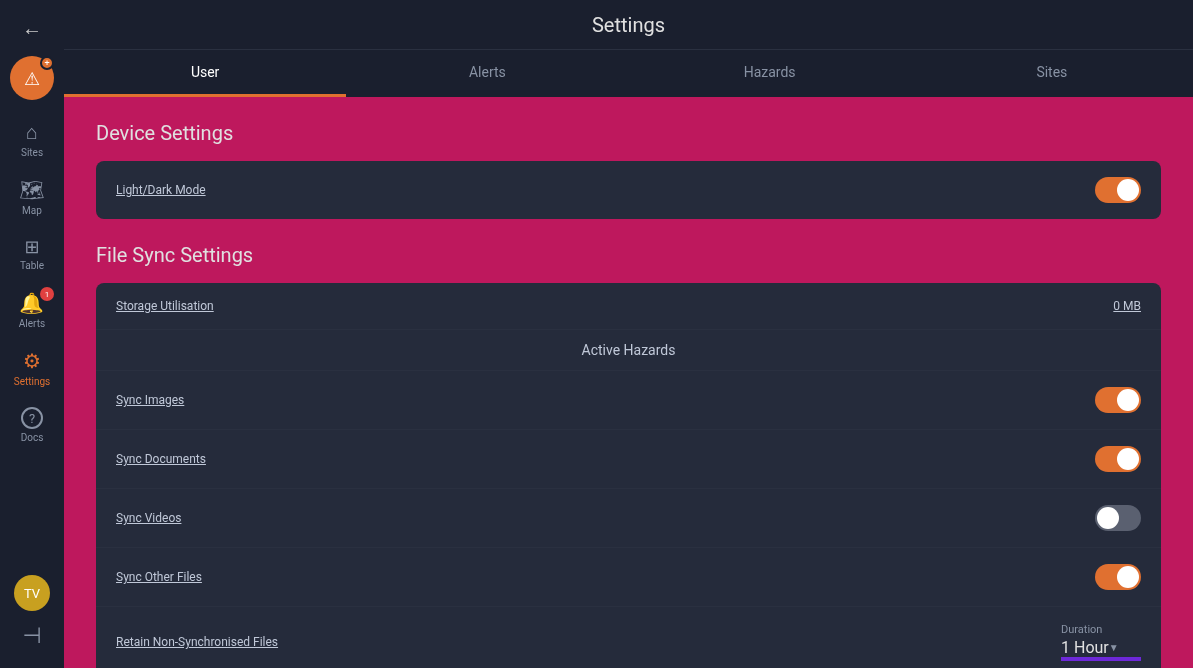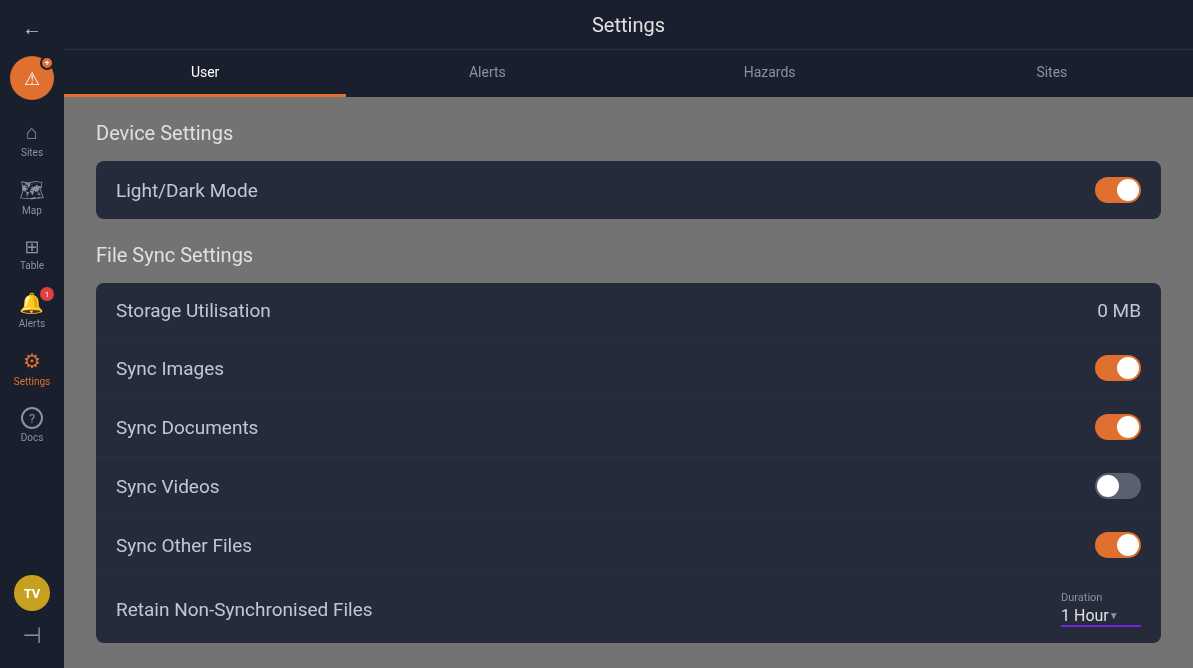--- a/index.html
+++ b/index.html
@@ -128,21 +128,21 @@
 
     .avatar {
       width: 36px;
       height: 36px;
       background: #c8a020;
       border-radius: 50%;
       display: flex;
       align-items: center;
       justify-content: center;
       font-size: 13px;
-      font-weight: bold;
+      font-weight: normal;
       color: white;
       cursor: pointer;
     }
 
     .logout-btn {
       width: 100%;
       display: flex;
       align-items: center;
       justify-content: center;
       padding: 8px 4px;
@@ -197,21 +197,21 @@
     .tab.active {
       color: #ffffff;
       border-bottom: 3px solid #e07030;
     }
 
     
     .content {
       flex: 1;
       overflow-y: auto;
       padding: 24px 32px;
-      background: #737373;
+      background: #be185d;
     }
 
     .section-title {
       font-size: 20px;
       font-weight: 400;
       color: #e0e0e0;
       margin-bottom: 16px;
     }
 
     
@@ -228,22 +228,23 @@
       justify-content: space-between;
       padding: 16px 20px;
       border-bottom: 1px solid #2a3040;
     }
 
     .settings-row:last-child {
       border-bottom: none;
     }
 
     .settings-row-label {
-      font-size: 19px;
+      font-size: 12px;
       color: #c0c8d8;
+      text-decoration: underline;
     }
 
     .section-header {
       background: #252b3b;
       padding: 12px 20px;
       text-align: center;
       font-size: 14px;
       color: #c0c8d8;
       border-bottom: 1px solid #2a3040;
     }
@@ -289,21 +290,21 @@
       left: 22px;
     }
 
     .toggle-thumb.off {
       left: 2px;
     }
 
     .duration-box {
       display: flex;
       flex-direction: column;
-      border-bottom: 2px solid #6d28d9;
+      border-bottom: 4px solid #6d28d9;
       padding-bottom: 0;
       min-width: 80px;
     }
   </style>
 </head>
 <body>
 
 <div class="sidebar">
   <div class="sidebar-top">
     <div class="back-btn">
@@ -374,20 +375,21 @@
     </div>
 
     <div class="section-title">File Sync Settings</div>
     <div class="settings-card">
 
       <div class="settings-row">
         <span class="settings-row-label">Storage Utilisation</span>
         <span class="settings-row-label">0 MB</span>
       </div>
 
+      <div class="section-header">Active Hazards</div>
 
       <div class="settings-row">
         <span class="settings-row-label">Sync Images</span>
         <div class="toggle">
           <div class="toggle-track on"></div>
           <div class="toggle-thumb on"></div>
         </div>
       </div>
 
       <div class="settings-row">

